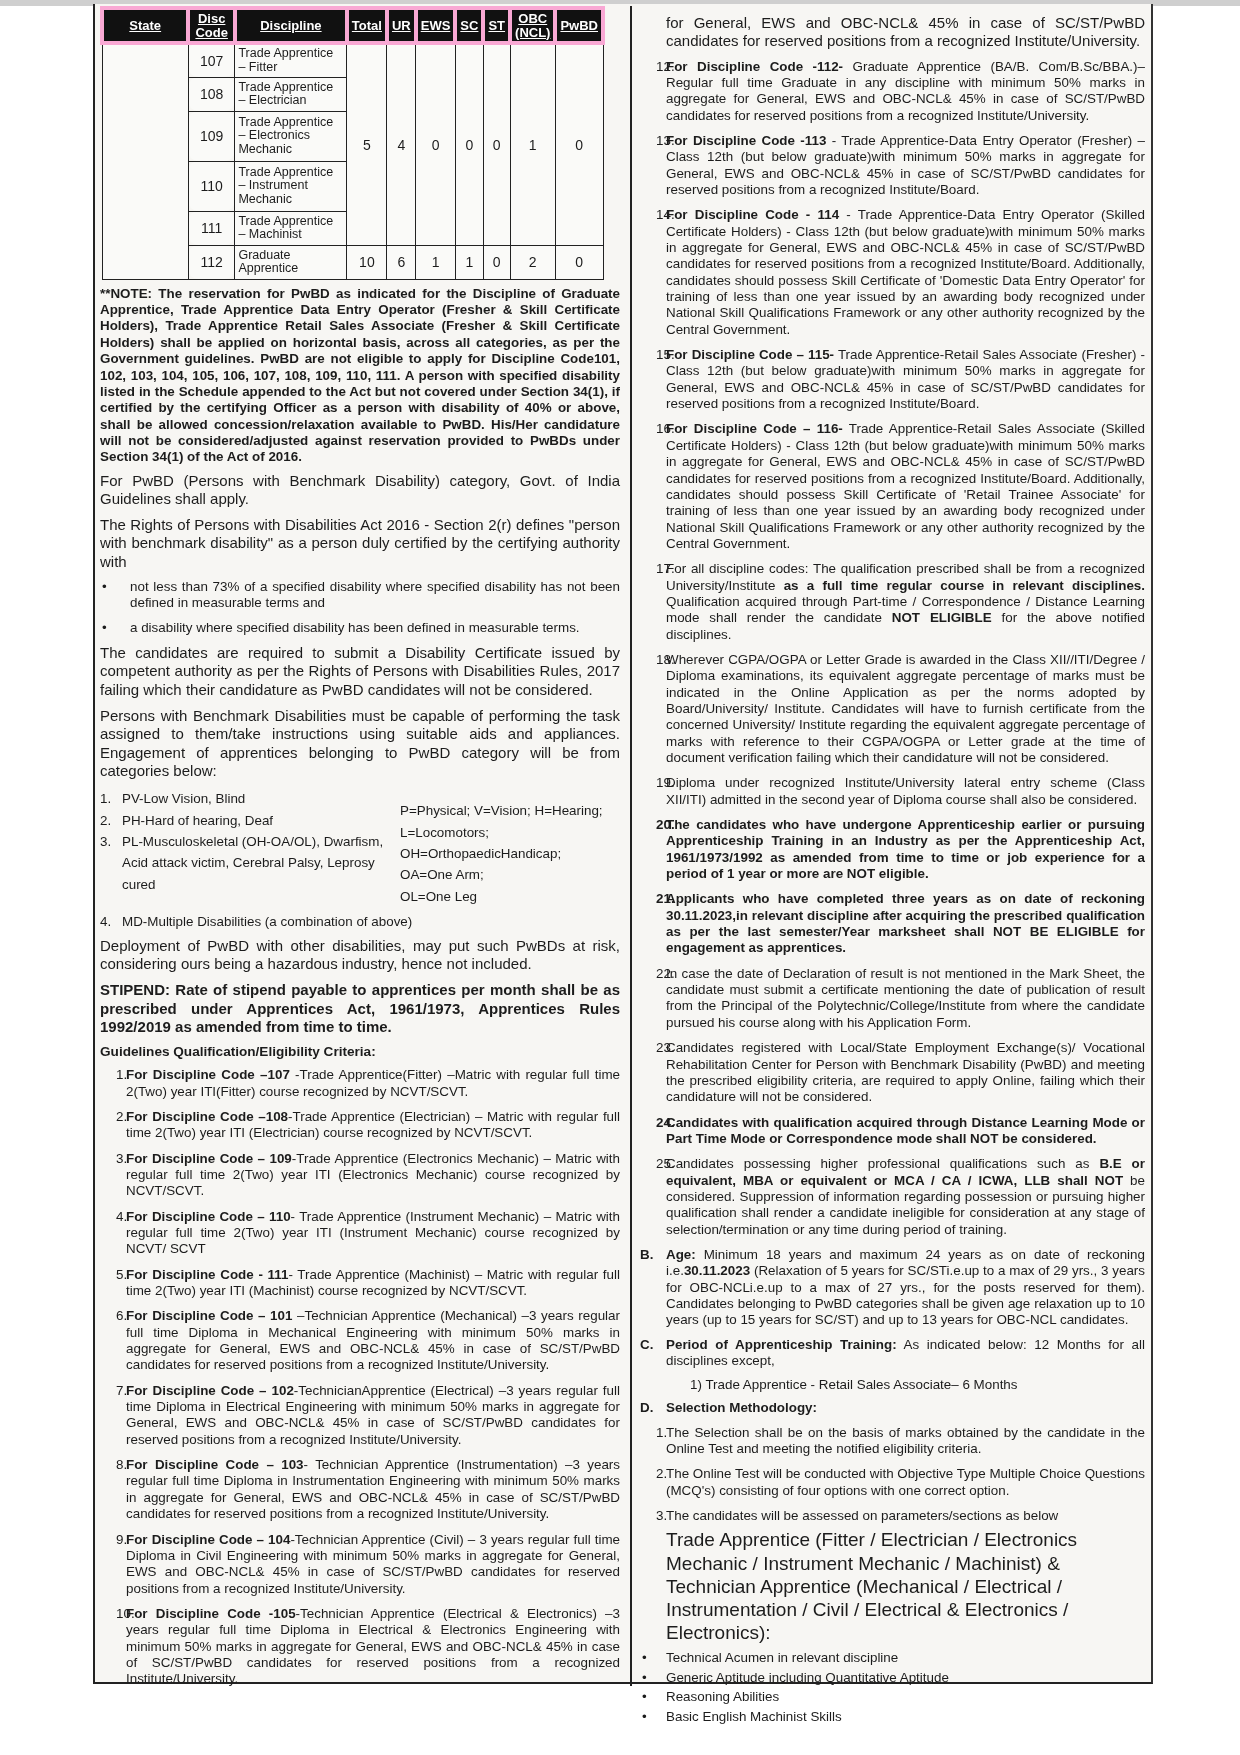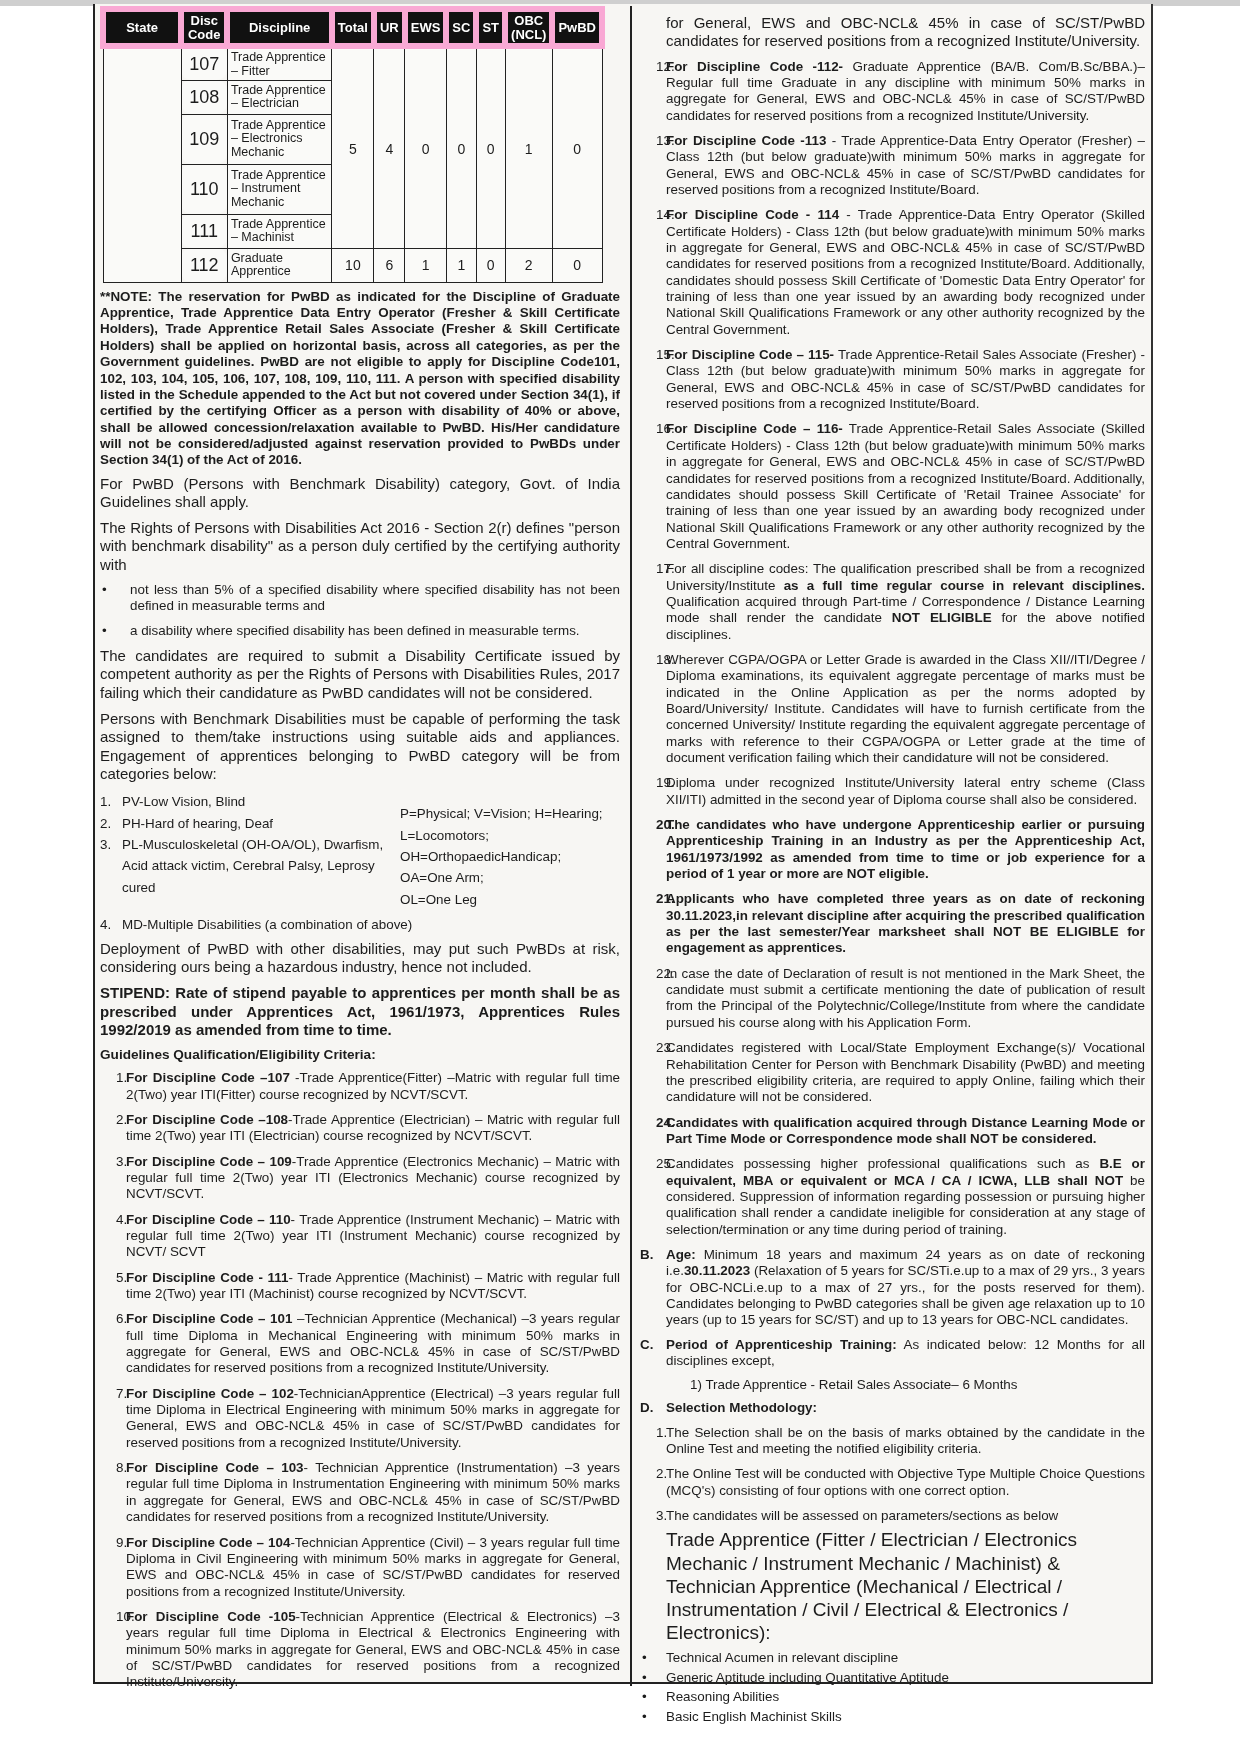--- a/index.html
+++ b/index.html
@@ -8,25 +8,25 @@
   .page { position: absolute; left: 93px; top: 4px; width: 1060px; height: 1680px;
           border: 2px solid #222; border-top: none; border-right: 2px solid #333; box-sizing: border-box;
           background: #f7f6f3; }
   .topstrip { position: absolute; left: 0; top: 0; width: 1240px; height: 6px; background: #cfcfcf; }
   .col-left { position: absolute; left: 100px; top: 6px; width: 520px; }
   .col-right { position: absolute; left: 640px; top: 6px; width: 505px; }
   .divider { position: absolute; left: 630px; top: 6px; width: 2px; height: 1680px; background: #222; }
 
   table.res { border-collapse: collapse; width: 505px; font-size: 12.5px; }
   table.res th { background: #111; color: #fff; font-weight: bold; font-size: 13px;
-                 border: 6px solid #f9a8d4; padding: 2px 3px; text-align: center; line-height: 1.05; }
+                 border: 4px solid #f9a8d4; padding: 2px 3px; text-align: center; line-height: 1.05; text-decoration: underline; }
   table.res td { border: 1px solid #222; padding: 1px 3px; text-align: center; vertical-align: middle;
                  background: #fafaf8; }
   table.res td.disc { text-align: left; font-size: 12.5px; line-height: 1.1; width: 110px; }
-  table.res td.code { width: 40px; font-size: 18px; border-radius: 10px; }
+  table.res td.code { width: 40px; font-size: 14px; border-radius: 10px; }
   table.res td.state { width: 85px; }
   table.res td.num { font-size: 14px; }
 
   .note { font-size: 13.4px; font-weight: bold; line-height: 1.22; text-align: justify; margin: 6px 0 6px 0; }
   p.para { font-size: 15px; line-height: 1.22; text-align: justify; margin: 0 0 8px 0; }
   ul.bul { list-style: none; padding: 0; margin: 0 0 6px 0; }
   ul.bul li { position: relative; padding-left: 30px; font-size: 13.4px; line-height: 1.22; margin-bottom: 8px; text-align: justify; }
   ul.bul li::before { content: "•"; position: absolute; left: 2px; top: 0; }
   .catgrid { display: grid; grid-template-columns: 300px 1fr; font-size: 13.4px; line-height: 1.6; margin-bottom: 4px; }
   .catgrid .cat { padding-left: 0; }
@@ -107,21 +107,21 @@
         <td class="num">2</td>
         <td class="num">0</td>
       </tr>
     </tbody>
   </table>
 
   <div class="note">**NOTE: The reservation for PwBD as indicated for the Discipline of Graduate Apprentice, Trade Apprentice Data Entry Operator (Fresher &amp; Skill Certificate Holders), Trade Apprentice Retail Sales Associate (Fresher &amp; Skill Certificate Holders) shall be applied on horizontal basis, across all categories, as per the Government guidelines. PwBD are not eligible to apply for Discipline Code101, 102, 103, 104, 105, 106, 107, 108, 109, 110, 111. A person with specified disability listed in the Schedule appended to the Act but not covered under Section 34(1), if certified by the certifying Officer as a person with disability of 40% or above, shall be allowed concession/relaxation available to PwBD. His/Her candidature will not be considered/adjusted against reservation provided to PwBDs under Section 34(1) of the Act of 2016.</div>
   <p class="para">For PwBD (Persons with Benchmark Disability) category, Govt. of India Guidelines shall apply.</p>
   <p class="para">The Rights of Persons with Disabilities Act 2016 - Section 2(r) defines "person with benchmark disability" as a person duly certified by the certifying authority with</p>
   <ul class="bul">
-    <li>not less than 5% of a specified disability where specified disability has not been defined in measurable terms and</li>
+    <li>not less than 73% of a specified disability where specified disability has not been defined in measurable terms and</li>
     <li>a disability where specified disability has been defined in measurable terms.</li>
   </ul>
   <p class="para">The candidates are required to submit a Disability Certificate issued by competent authority as per the Rights of Persons with Disabilities Rules, 2017 failing which their candidature as PwBD candidates will not be considered.</p>
   <p class="para">Persons with Benchmark Disabilities must be capable of performing the task assigned to them/take instructions using suitable aids and appliances. Engagement of apprentices belonging to PwBD category will be from categories below:</p>
 
   <div class="catgrid">
     <div>
       <div class="cat"><span class="n">1.</span><span>PV-Low Vision, Blind</span></div>
       <div class="cat"><span class="n">2.</span><span>PH-Hard of hearing, Deaf</span></div>
       <div class="cat" style="display:flex">

